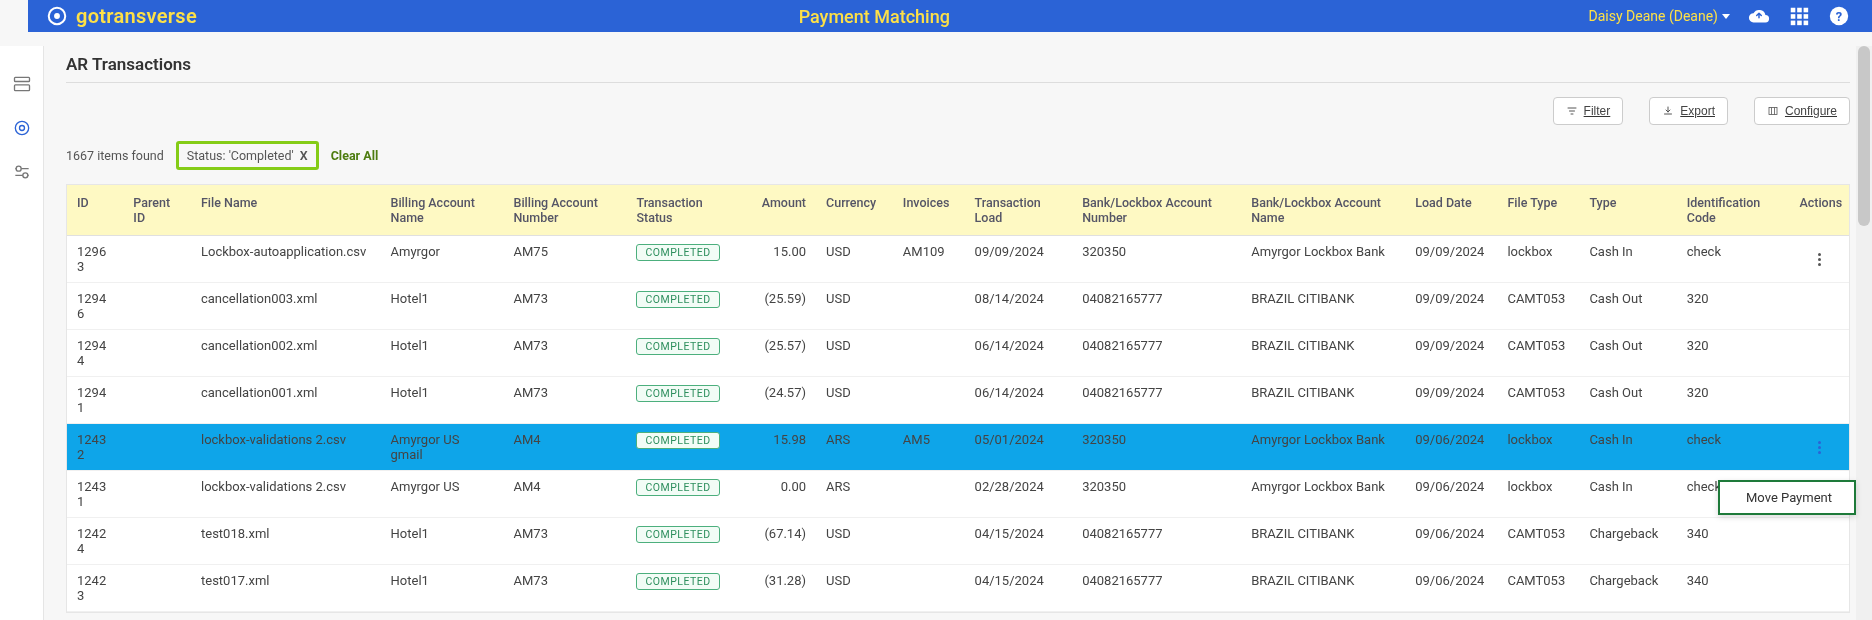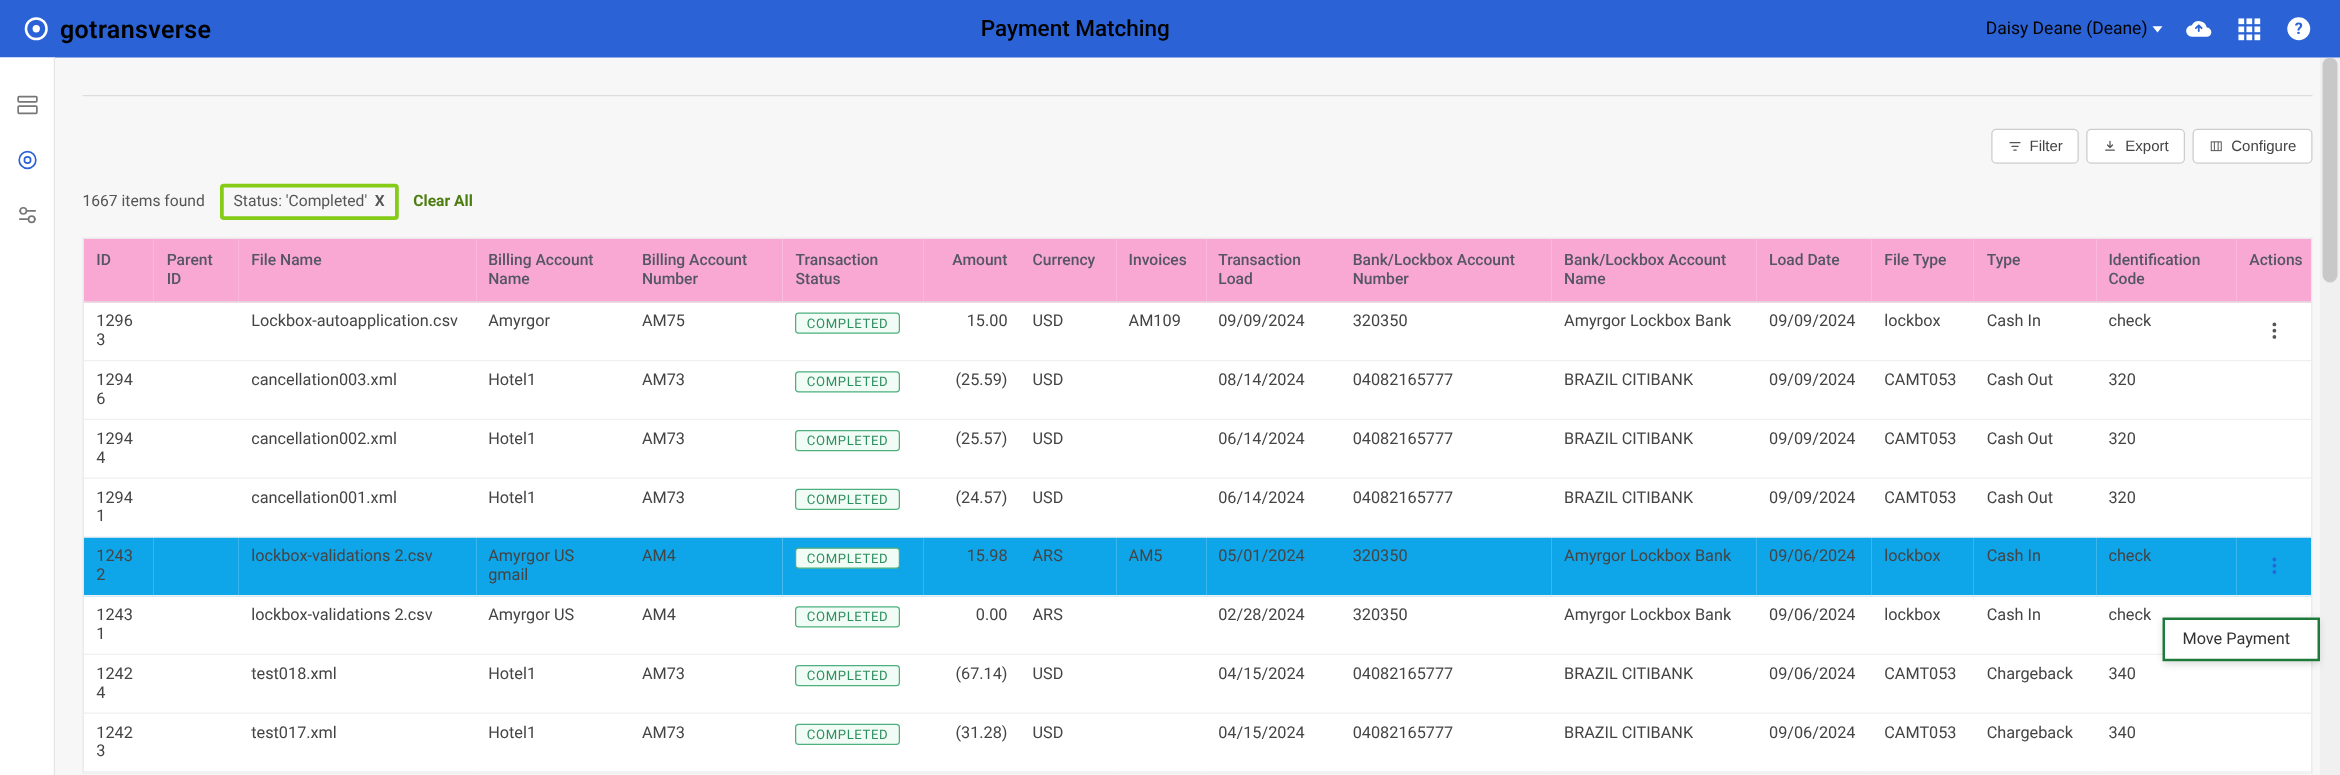--- a/index.html
+++ b/index.html
@@ -6,25 +6,26 @@
   body {
     font-family: -apple-system, BlinkMacSystemFont, "Segoe UI", Roboto, "Helvetica Neue", Arial, sans-serif;
     font-size: 13px;
     color: #333;
     background: #f7f7f7;
     width: 1872px;
   }
   
   .top-header {
     background: #2b63d6;
-    color: #000000;
-    height: 46px;
+    color: #fde047;
+    height: 32px;
     display: flex;
     align-items: center;
     padding: 0 22px 0 18px;
+    margin-left: 28px;
   }
   .logo-wrap { display: flex; align-items: center; gap: 8px; }
   .logo-icon { width: 22px; height: 22px; }
   .logo-text { font-size: 20px; font-weight: 600; letter-spacing: 0.3px; }
   .header-title { flex: 1; text-align: center; font-size: 18px; font-weight: 500; }
   .header-right { display: flex; align-items: center; gap: 18px; font-size: 14px; padding-left: 37px; }
   .user-wrap { display: flex; align-items: center; gap: 4px; cursor: pointer; }
   .caret-down { width: 0; height: 0; border-left: 4px solid transparent; border-right: 4px solid transparent; border-top: 5px solid #fff; }
   .hdr-icon { width: 22px; height: 22px; fill: #fff; cursor: pointer; }
 
@@ -50,39 +51,39 @@
   
   .main {
     margin-left: 44px;
     padding: 22px 22px 0 22px;
     position: relative;
   }
   .page-title { font-size: 17px; font-weight: 600; color: #333; }
   .title-rule { border: none; border-top: 1px solid #ddd; margin-top: 8px; }
 
   
-  .actions-row { display: flex; justify-content: flex-end; gap: 6px; margin-top: 26px; }
+  .actions-row { display: flex; justify-content: flex-end; gap: 26px; margin-top: 14px; text-decoration: underline; }
   .btn {
     background: #fff; border: 1px solid #ccc; border-radius: 4px;
     padding: 6px 12px; font-size: 12px; color: #444; cursor: pointer;
     display: inline-flex; align-items: center; gap: 6px;
   }
   .btn svg { width: 12px; height: 12px; stroke: #555; fill: #555; }
 
   
   .status-row { display: flex; align-items: center; gap: 12px; margin-top: 16px; font-size: 12.5px; color: #555;}
   .chip { border: 3px solid #84cc16; border-radius: 3px; padding: 4px 8px; color: #555; display:inline-flex; align-items:center; gap:6px; }
   .chip .x { cursor:pointer; font-weight:600; }
   .link { color: #4d7c0f; cursor: pointer; font-weight: bold; }
 
   
   .table-wrap { margin-top: 14px; border: 1px solid #e6e6e6; background:#fff; overflow:hidden;}
   table { width: 100%; border-collapse: collapse; table-layout: fixed;}
   thead th {
-    background: #f9a8d4;
+    background: #fef9c3;
     color: #556;
     font-weight: 500;
     font-size: 12.5px;
     text-align: left;
     padding: 10px 10px;
     vertical-align: top;
     border-bottom: 1px solid #e0e0e0;
   }
   tbody td {
     padding: 8px 10px;
@@ -111,20 +112,21 @@
 
   
   .ctx-menu {
     position: absolute;
     background:#fff;
     border: 2px solid #1e7a3a;
     box-shadow: 0 2px 6px rgba(0,0,0,0.15);
     font-size: 13px;
     color:#333;
     z-index: 10;
+    padding-left: 12px;
   }
   .ctx-item { padding: 8px 22px 8px 14px; cursor:pointer; white-space:nowrap;}
 
   
   .scrollbar-v {
     position: fixed;
     right: 0; top: 46px;
     width: 16px; height: calc(100% - 46px);
     background: #f0f0f0;
   }
@@ -207,20 +209,21 @@
   <div class="rail-item">
     <svg viewBox="0 0 24 24">
         <circle cx="8" cy="8" r="3"></circle>
         <circle cx="16" cy="16" r="3"></circle>
         <path d="M11 8h9M4 8h1M4 16h9M19 16h1"></path>
       </svg>
   </div>
 </div>
 
 <div class="main">
+  <div class="page-title">AR Transactions</div>
   <hr class="title-rule">
 
   <div class="actions-row">
     <button class="btn">
       <svg viewBox="0 0 24 24">
           <path d="M4 6h16M7 12h10M10 18h4" stroke-width="2" stroke-linecap="round"></path>
         </svg>
       <span>Filter</span>
     </button>
     <button class="btn">

